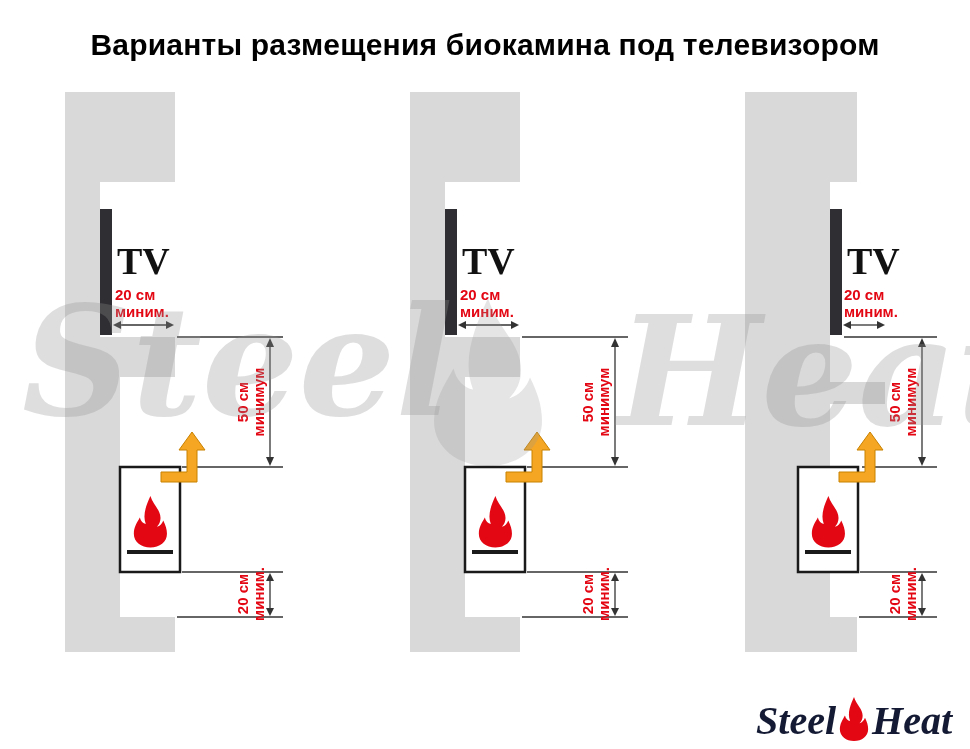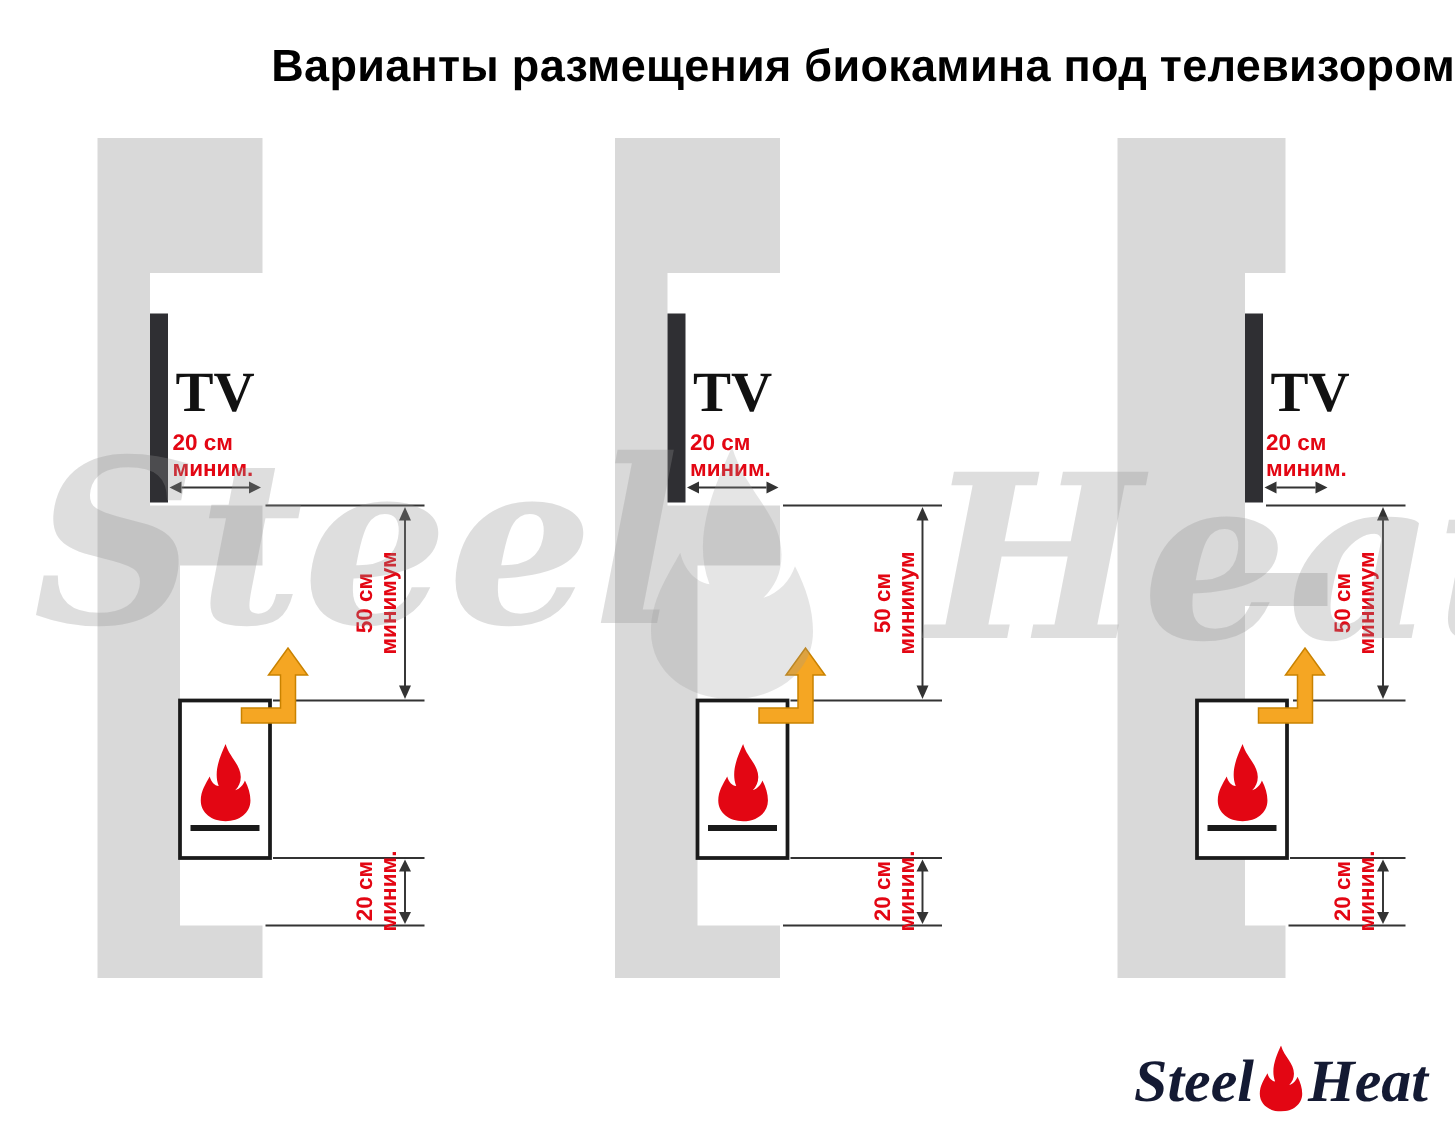--- a/index.html
+++ b/index.html
@@ -9,21 +9,21 @@
     --line-dark:#333333;
     --logo-navy:#141a33;
   }
   *{box-sizing:border-box;}
   html,body{margin:0;padding:0;}
   body{
     width:970px;height:749px;position:relative;background:#ffffff;
     overflow:hidden;font-family:"Liberation Sans",sans-serif;
   }
   .title{
-    position:absolute;top:28px;left:0;width:100%;text-align:right;
+    position:absolute;top:28px;left:0;width:100%;text-align:center;
     font-size:30px;font-weight:bold;color:#000;letter-spacing:0.2px;
   }
   .panel{position:absolute;top:82px;text-align:right;}
   .panel-1{left:55px;}
   .panel-2{left:400px;}
   .panel-3{left:740px;}
   .wall{fill:var(--wall-gray);}
   .tv-screen{fill:#2f2f33;}
   .tv-label{font-family:"Liberation Serif",serif;font-size:38px;font-weight:600;fill:#111;}
   .dim-text{font-family:"Liberation Sans",sans-serif;font-size:15px;font-weight:bold;fill:var(--accent-red);}

